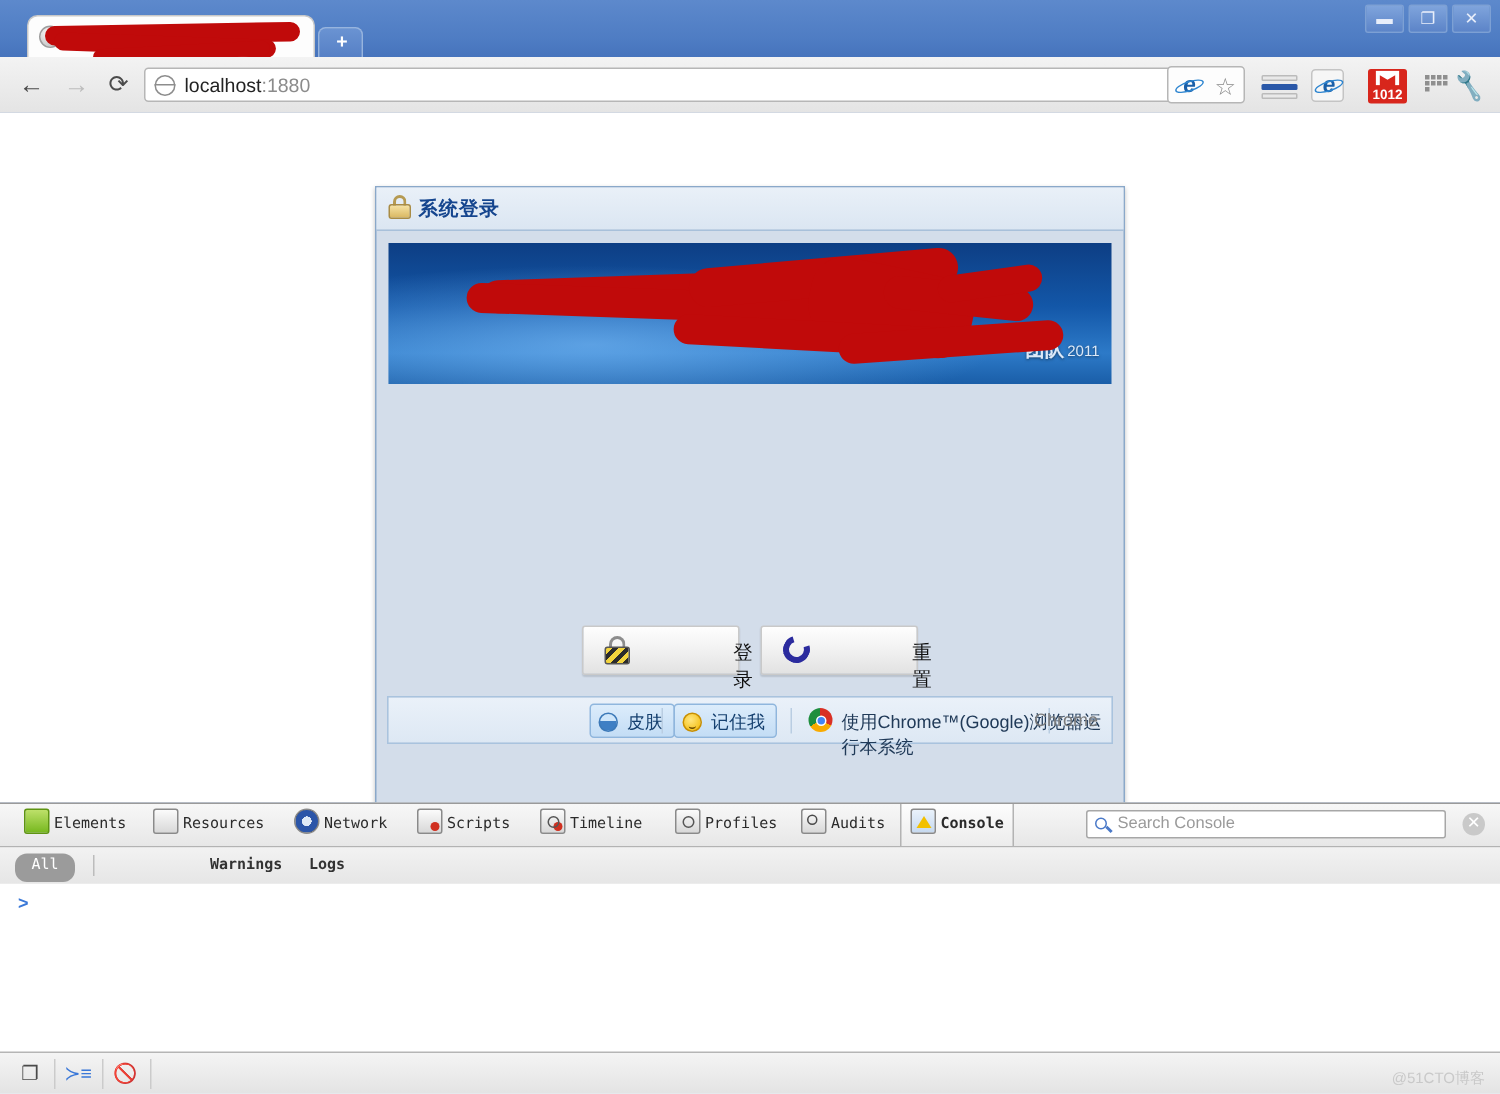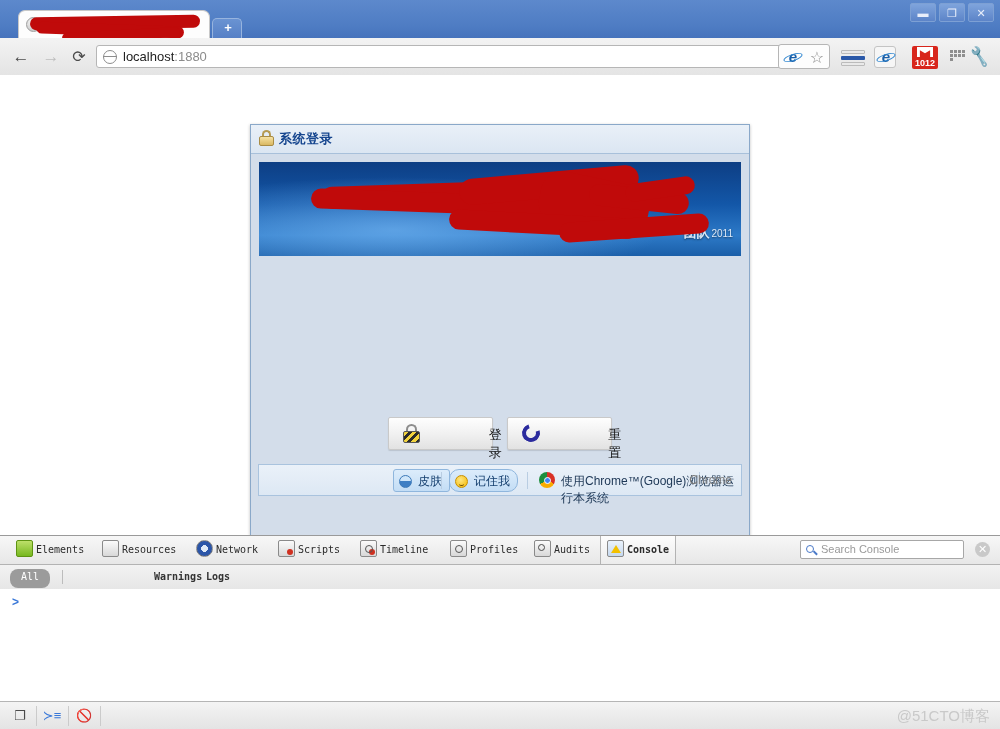--- a/index.html
+++ b/index.html
@@ -316,21 +316,21 @@
   .gico.audits:after{
     content:"";position:absolute;left:3px;top:3px;width:7px;height:7px;
     border:1.5px solid #4a4a4a;border-radius:50%;box-sizing:border-box;
   }
   .gico.timeline:after,.gico.profiles:after{
     content:"";position:absolute;left:4px;top:4px;width:8px;height:8px;
     border:1.5px solid #555;border-radius:50%;box-sizing:border-box;
   }
   .gico .dot{position:absolute;right:1px;bottom:1px;width:6px;height:6px;border-radius:50%;background:#d03020;}
   .dt-search{
-    position:absolute;right:36px;top:4px;width:164px;height:19px;
+    position:absolute;right:36px;top:4px;width:240px;height:19px;
     background:#fff;border:1px solid #a7a7a7;border-radius:2px;box-sizing:border-box;
   }
   .dt-search .mag{
     position:absolute;left:5px;top:4px;width:8px;height:8px;border:1.5px solid #4a79c8;
     border-radius:50%;box-sizing:border-box;
   }
   .dt-search .mag:after{
     content:"";position:absolute;left:6px;top:6px;width:5px;height:1.5px;
     background:#4a79c8;transform:rotate(45deg);
   }
@@ -366,21 +366,21 @@
     position:absolute;left:0;bottom:0;width:1000px;height:28px;
     background:linear-gradient(180deg,#f4f4f4 0%,#e3e3e3 100%);
     border-top:1px solid #b5b5b5;
   }
   .sb-btn{
     position:absolute;top:4px;width:24px;height:20px;text-align:center;
     line-height:20px;font-size:13px;color:#4a4a4a;
   }
   .sb-div{position:absolute;top:4px;width:1px;height:20px;background:#cbcbcb;}
   .watermark{
-    position:absolute;right:10px;bottom:4px;font-size:15px;color:#c9c9c9;
+    position:absolute;right:10px;bottom:4px;font-size:10px;color:#c9c9c9;
   }
 </style>
 </head>
 <body>
 
 <div class="app">
 
   <div class="titlebar">
     <div class="tab">
       <div class="favicon"></div>
@@ -487,21 +487,21 @@
             <span class="lbl">重 置</span>
           </div>
         </div>
 
         <div class="footbar">
           <div class="fbtn" style="left:118px;margin-left:16px;">
             <span class="skin-dot"></span>
             <span>皮肤</span>
           </div>
           <div class="sep" style="left:182px;"></div>
-          <div class="fbtn" style="left:190px;border-radius:10px;">
+          <div class="fbtn" style="left:190px;">
             <span class="smiley"></span>
             <span>记住我</span>
           </div>
           <div class="sep" style="left:268px;"></div>
           <div class="chrome-ico" style="left:280px;"></div>
           <div class="foot-msg" style="left:302px;">使用Chrome™(Google)浏览器运行本系统</div>
           <div class="sep" style="left:440px;"></div>
           <div class="foot-right">Chrome</div>
         </div>
 
@@ -540,21 +540,21 @@
         <span class="mag"></span>
         <span class="ph">Search Console</span>
       </div>
       <div class="dt-close">✕</div>
     </div>
 
     <div class="dt-filters">
       <div class="pill">All</div>
       <div class="fdiv"></div>
       <div class="fitem" style="left:78px;margin-top:20px;">Errors</div>
-      <div class="fitem" style="left:130px;padding-left:24px;">Warnings</div>
+      <div class="fitem" style="left:116px;padding-left:24px;">Warnings</div>
       <div class="fitem" style="left:206px;">Logs</div>
     </div>
 
     <div class="console-area">
       <div class="prompt">&gt;</div>
     </div>
 
     <div class="statusbar">
       <div class="sb-btn" style="left:8px;">❐</div>
       <div class="sb-div" style="left:36px;"></div>

